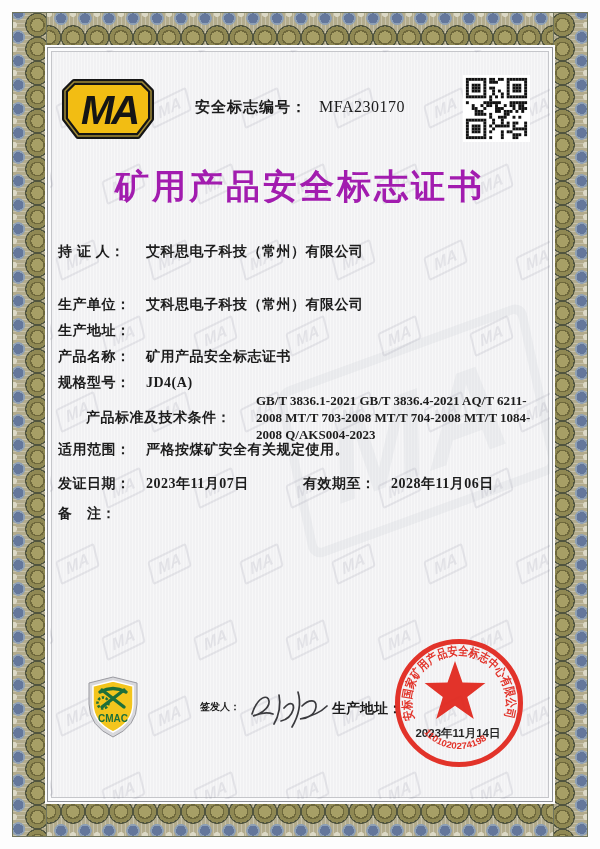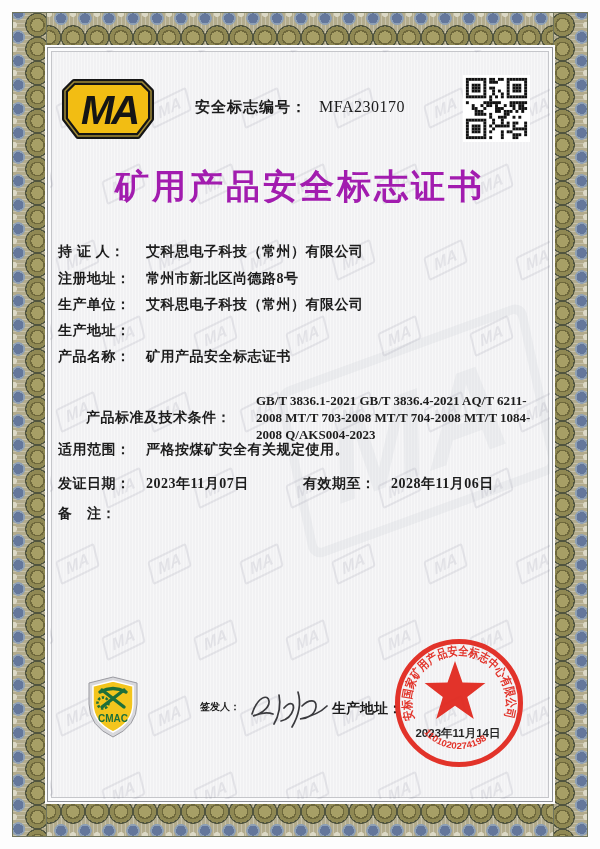--- a/index.html
+++ b/index.html
@@ -379,34 +379,34 @@
       <rect x="49.52173913043478" y="61.17391304347826" width="2.9130434782608696" height="2.9130434782608696" fill="#111"></rect>
       <rect x="52.43478260869565" y="61.17391304347826" width="2.9130434782608696" height="2.9130434782608696" fill="#111"></rect>
     </svg>
 
   <div class="title">矿用产品安全标志证书</div>
 
   <div class="row r1">
     <span class="lbl">持 证 人：</span>
     <span class="val">艾科思电子科技（常州）有限公司</span>
   </div>
-  <div class="row r2">
-    <span class="lbl">注册地址：</span>
-    <span class="val">常州市新北区尚德路8号</span>
-  </div>
   <div class="row r3">
     <span class="lbl">生产单位：</span>
     <span class="val">艾科思电子科技（常州）有限公司</span>
   </div>
   <div class="row r4">
     <span class="lbl">生产地址：</span>
   </div>
   <div class="row r5">
     <span class="lbl">产品名称：</span>
     <span class="val">矿用产品安全标志证书</span>
+  </div>
+  <div class="row r6">
+    <span class="lbl">规格型号：</span>
+    <span class="val">JD4(A)</span>
   </div>
   <div class="row r-std">
     <span class="lbl">产品标准及技术条件：</span>
     <span class="val">GB/T 3836.1-2021 GB/T 3836.4-2021 AQ/T 6211-2008 MT/T 703-2008 MT/T 704-2008 MT/T 1084-2008 Q/AKS004-2023</span>
   </div>
   <div class="row r8">
     <span class="lbl">适用范围：</span>
     <span class="val">严格按煤矿安全有关规定使用。</span>
   </div>
   <div class="row r-date">

